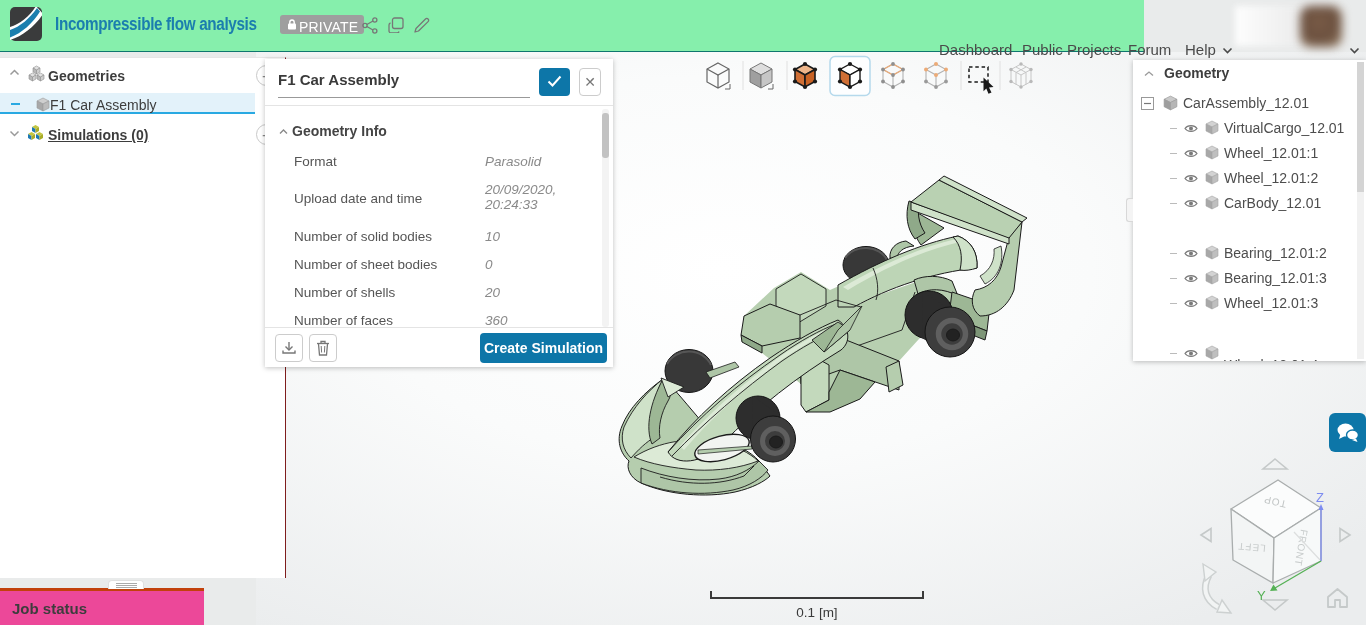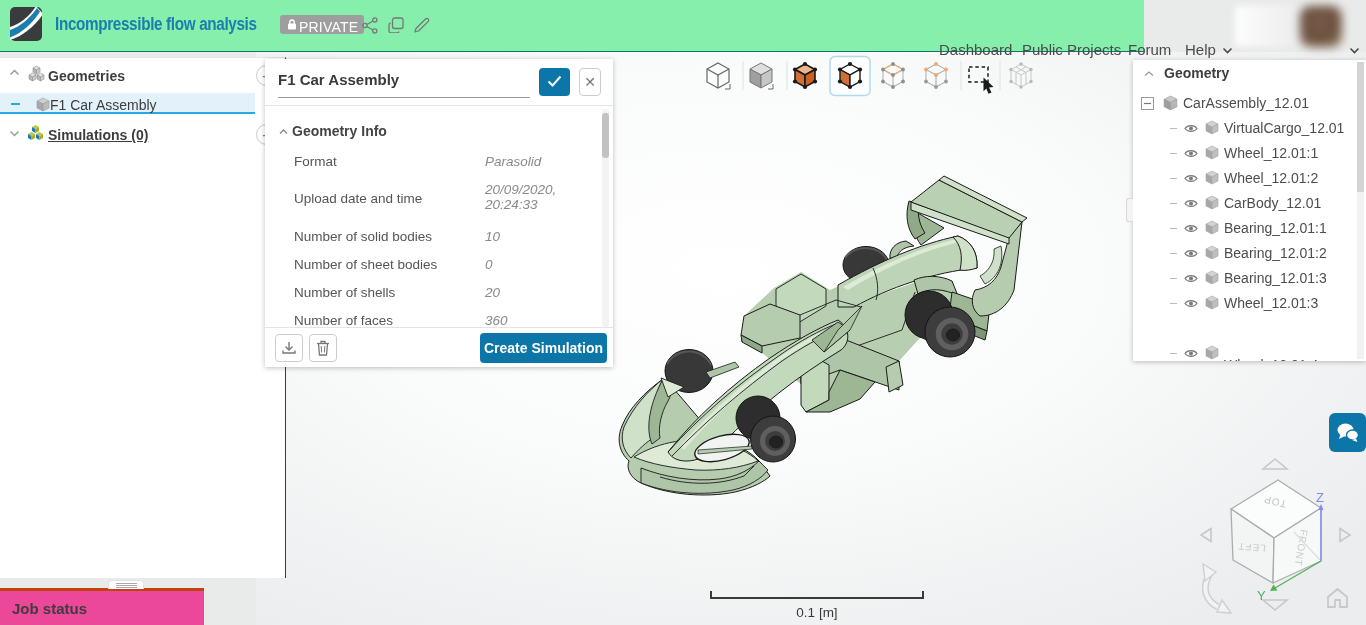--- a/index.html
+++ b/index.html
@@ -506,33 +506,20 @@
         <path d="M1,5.5 C3.5,1.7 10.5,1.7 13,5.5 C10.5,9.3 3.5,9.3 1,5.5 Z" stroke="#7a7a7a" stroke-width="1.2" fill="none"></path>
         <circle cx="7" cy="5.5" r="2" fill="#7a7a7a"></circle>
       </svg>
     <svg style="position:absolute;left:72px;top:4px;" width="14" height="15" viewBox="0 0 14 15">
       <polygon points="7,1 13,4 7,7 1,4" fill="#d3d3d3" stroke="#a5a5a5" stroke-width=".6"></polygon>
       <polygon points="1,4 7,7 7,14 1,11" fill="#a8a8a8" stroke="#a5a5a5" stroke-width=".6"></polygon>
       <polygon points="13,4 13,11 7,14 7,7" fill="#bfbfbf" stroke="#a5a5a5" stroke-width=".6"></polygon>
     </svg>
     <span style="position:absolute;left:91px;top:4px;">CarBody_12.01</span>
   </div>
-  <div class="trow" style="top:156px;">
-    <div style="position:absolute;left:37px;top:12px;width:7px;height:1px;background:#bbb;"></div>
-    <svg style="position:absolute;left:51px;top:7px;" width="14" height="11" viewBox="0 0 14 11">
-        <path d="M1,5.5 C3.5,1.7 10.5,1.7 13,5.5 C10.5,9.3 3.5,9.3 1,5.5 Z" stroke="#7a7a7a" stroke-width="1.2" fill="none"></path>
-        <circle cx="7" cy="5.5" r="2" fill="#7a7a7a"></circle>
-      </svg>
-    <svg style="position:absolute;left:72px;top:4px;" width="14" height="15" viewBox="0 0 14 15">
-      <polygon points="7,1 13,4 7,7 1,4" fill="#d3d3d3" stroke="#a5a5a5" stroke-width=".6"></polygon>
-      <polygon points="1,4 7,7 7,14 1,11" fill="#a8a8a8" stroke="#a5a5a5" stroke-width=".6"></polygon>
-      <polygon points="13,4 13,11 7,14 7,7" fill="#bfbfbf" stroke="#a5a5a5" stroke-width=".6"></polygon>
-    </svg>
-    <span style="position:absolute;left:91px;top:4px;">Bearing_12.01:1</span>
-  </div>
   <div class="trow" style="top:181px;">
     <div style="position:absolute;left:37px;top:12px;width:7px;height:1px;background:#bbb;"></div>
     <svg style="position:absolute;left:51px;top:7px;" width="14" height="11" viewBox="0 0 14 11">
         <path d="M1,5.5 C3.5,1.7 10.5,1.7 13,5.5 C10.5,9.3 3.5,9.3 1,5.5 Z" stroke="#7a7a7a" stroke-width="1.2" fill="none"></path>
         <circle cx="7" cy="5.5" r="2" fill="#7a7a7a"></circle>
       </svg>
     <svg style="position:absolute;left:72px;top:4px;" width="14" height="15" viewBox="0 0 14 15">
       <polygon points="7,1 13,4 7,7 1,4" fill="#d3d3d3" stroke="#a5a5a5" stroke-width=".6"></polygon>
       <polygon points="1,4 7,7 7,14 1,11" fill="#a8a8a8" stroke="#a5a5a5" stroke-width=".6"></polygon>
       <polygon points="13,4 13,11 7,14 7,7" fill="#bfbfbf" stroke="#a5a5a5" stroke-width=".6"></polygon>

